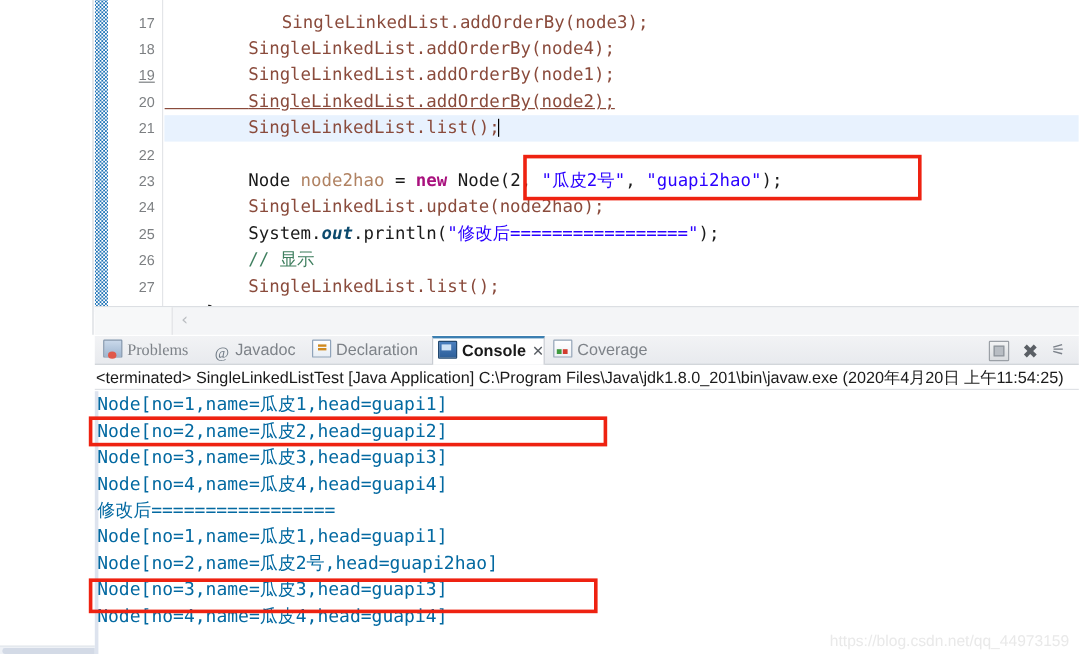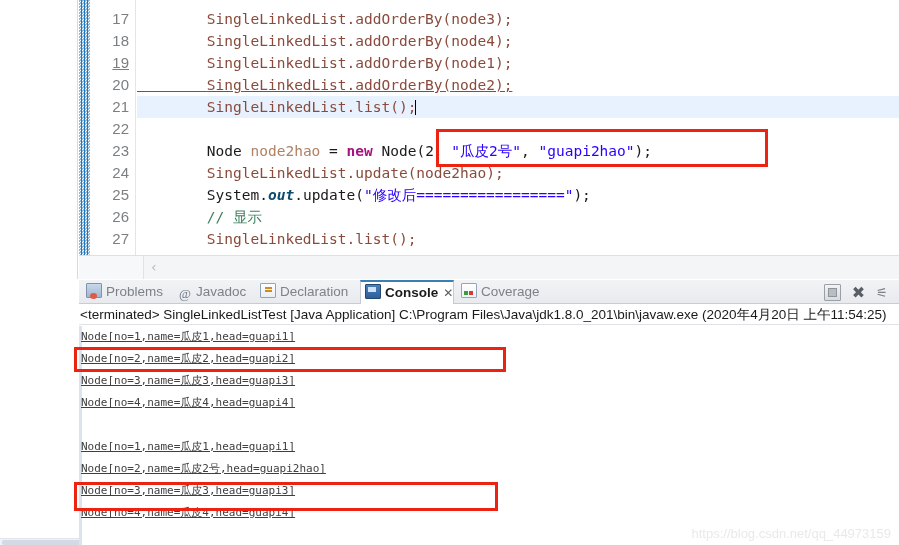--- a/index.html
+++ b/index.html
@@ -48,21 +48,21 @@
     background: #ffffff;
     border-right: 1px solid #e3e5e8;
     box-sizing: border-box;
   }
   .ln {
     position: absolute;
     right: 6px;
     width: 40px;
     text-align: right;
     font-family: "Liberation Sans", sans-serif;
-    font-size: 15px;
+    font-size: 12px;
     color: #7c7f82;
     line-height: 22px;
     height: 22px;
   }
   #code-layer {
     position: absolute;
     left: 58px; top: 0;
     right: 0; height: 262px;
     overflow: hidden;
   }
@@ -311,23 +311,22 @@
     width: 800px;
     height: 219px;
   }
   .out {
     position: absolute;
     left: 2px;
     height: 22px;
     line-height: 22px;
     white-space: pre;
     font-family: "DejaVu Sans Mono", monospace;
-    font-size: 11px;
-    color: #404040;
-    text-decoration: underline;
+    font-size: 15px;
+    color: #0369a1;
   }
   #console-vscroll {
     position: absolute;
     right: 0; top: 46px;
     width: 7px; height: 219px;
     background: #ffffff;
   }
   #console-left-edge {
     position: absolute;
     left: 0; top: 46px;
@@ -371,67 +370,68 @@
       <div class="ln" style="top: 118px;">22</div>
       <div class="ln" style="top: 140px;">23</div>
       <div class="ln" style="top: 162px; padding-left: 35px;">24</div>
       <div class="ln" style="top: 184px;">25</div>
       <div class="ln" style="top: 206px;">26</div>
       <div class="ln" style="top: 228px;">27</div>
       <div class="ln" style="top: 250px;">28</div>
     </div>
   <div id="code-layer">
       <div class="cl" style="top: -14px;"></div>
-      <div class="cl" style="top: 8px;"><span class="plain">        </span><span>SingleLinkedList.addOrderBy(node3);</span></div>
+      <div class="cl" style="top: 8px; padding-left: 28px;"><span class="plain">        </span><span>SingleLinkedList.addOrderBy(node3);</span></div>
       <div class="cl" style="top: 30px;"><span class="plain">        </span><span>SingleLinkedList.addOrderBy(node4);</span></div>
       <div class="cl" style="top: 52px;"><span class="plain">        </span><span>SingleLinkedList.addOrderBy(node1);</span></div>
       <div class="cl" style="top: 74px; text-decoration: underline;"><span class="plain">        </span><span>SingleLinkedList.addOrderBy(node2);</span></div>
       <div class="cl highlight-row" style="top: 96px;"><span class="plain">        </span><span>SingleLinkedList.list();</span><span class="caret"></span></div>
       <div class="cl" style="top: 118px;"></div>
       <div class="cl" style="top: 140px;"><span class="plain">        </span><span class="type">Node</span><span class="plain"> </span><span class="ident">node2hao</span><span class="plain"> = </span><span class="kw">new</span><span class="plain"> </span><span class="type">Node</span><span class="plain">(2, </span><span class="str">"瓜皮2号"</span><span class="plain">, </span><span class="str">"guapi2hao"</span><span class="plain">);</span></div>
       <div class="cl" style="top: 162px;"><span class="plain">        </span><span>SingleLinkedList.update(node2hao);</span></div>
-      <div class="cl" style="top: 184px;"><span class="plain">        </span><span class="type">System</span><span class="plain">.</span><span class="field">out</span><span class="plain">.update(</span><span class="str">"修改后================="</span><span class="plain">);</span></div>
+      <div class="cl" style="top: 184px;"><span class="plain">        </span><span class="type">System</span><span class="plain">.</span><span class="field">out</span><span class="plain">.println(</span><span class="str">"修改后================="</span><span class="plain">);</span></div>
       <div class="cl" style="top: 206px;"><span class="plain">        </span><span class="cmt">// 显示</span></div>
       <div class="cl" style="top: 228px;"><span class="plain">        </span><span>SingleLinkedList.list();</span></div>
       <div class="cl" style="top: 250px;"><span class="plain">    }</span></div>
     </div>
 </div>
 
 <div id="editor-hscroll">
   <div id="editor-hscroll-left-cap"></div>
   <div id="hscroll-arrow">‹</div>
 </div>
 <div id="editor-hscroll-bar">
   <div id="editor-hscroll-thumb"></div>
 </div>
 
 <div id="console-view">
 
   <div id="console-tabbar">
-      <div class="ctab" style="left: 3px; width: 90px;"><span class="tabicon ic-problems"></span><span>Problems</span></div>
+      <div class="ctab" style="left: 3px; width: 90px; font-family: Liberation Serif, serif;"><span class="tabicon ic-problems"></span><span>Problems</span></div>
       <div class="ctab" style="left: 95px; width: 80px;"><span class="tabicon ic-javadoc">@</span><span>Javadoc</span></div>
       <div class="ctab" style="left: 177px; width: 102px;"><span class="tabicon ic-decl"></span><span>Declaration</span></div>
       <div class="ctab" style="left: 378px; width: 92px;"><span class="tabicon ic-coverage"></span><span>Coverage</span></div>
       <div class="ctab active" style="left: 281px; width: 94px;"><span class="tabicon ic-console"></span><span>Console</span><span class="tabclose">✕</span></div>
     </div>
 
   <div id="console-toolbar">
     <div class="tb-btn ic-terminate"></div>
     <div class="tb-btn ic-removeall">✖</div>
     <div class="tb-btn ic-pin">⚟</div>
   </div>
 
   <div id="console-launch">&lt;terminated&gt; SingleLinkedListTest [Java Application] C:\Program Files\Java\jdk1.8.0_201\bin\javaw.exe (2020年4月20日 上午11:54:25)</div>
 
   <div id="console-left-edge"></div>
   <div id="console-output">
       <div class="out" style="top: 0px;">Node[no=1,name=瓜皮1,head=guapi1]</div>
       <div class="out" style="top: 22px;">Node[no=2,name=瓜皮2,head=guapi2]</div>
       <div class="out" style="top: 44px;">Node[no=3,name=瓜皮3,head=guapi3]</div>
       <div class="out" style="top: 66px;">Node[no=4,name=瓜皮4,head=guapi4]</div>
+      <div class="out" style="top: 88px;">修改后=================</div>
       <div class="out" style="top: 110px;">Node[no=1,name=瓜皮1,head=guapi1]</div>
       <div class="out" style="top: 132px;">Node[no=2,name=瓜皮2号,head=guapi2hao]</div>
       <div class="out" style="top: 154px;">Node[no=3,name=瓜皮3,head=guapi3]</div>
       <div class="out" style="top: 176px;">Node[no=4,name=瓜皮4,head=guapi4]</div>
     </div>
   <div id="console-vscroll"></div>
 </div>
 
 <div id="annotation-layer">
     <div class="redbox" style="left: 436px; top: 129px; width: 332px; height: 38px; border-color: rgb(238, 34, 17);"></div>

